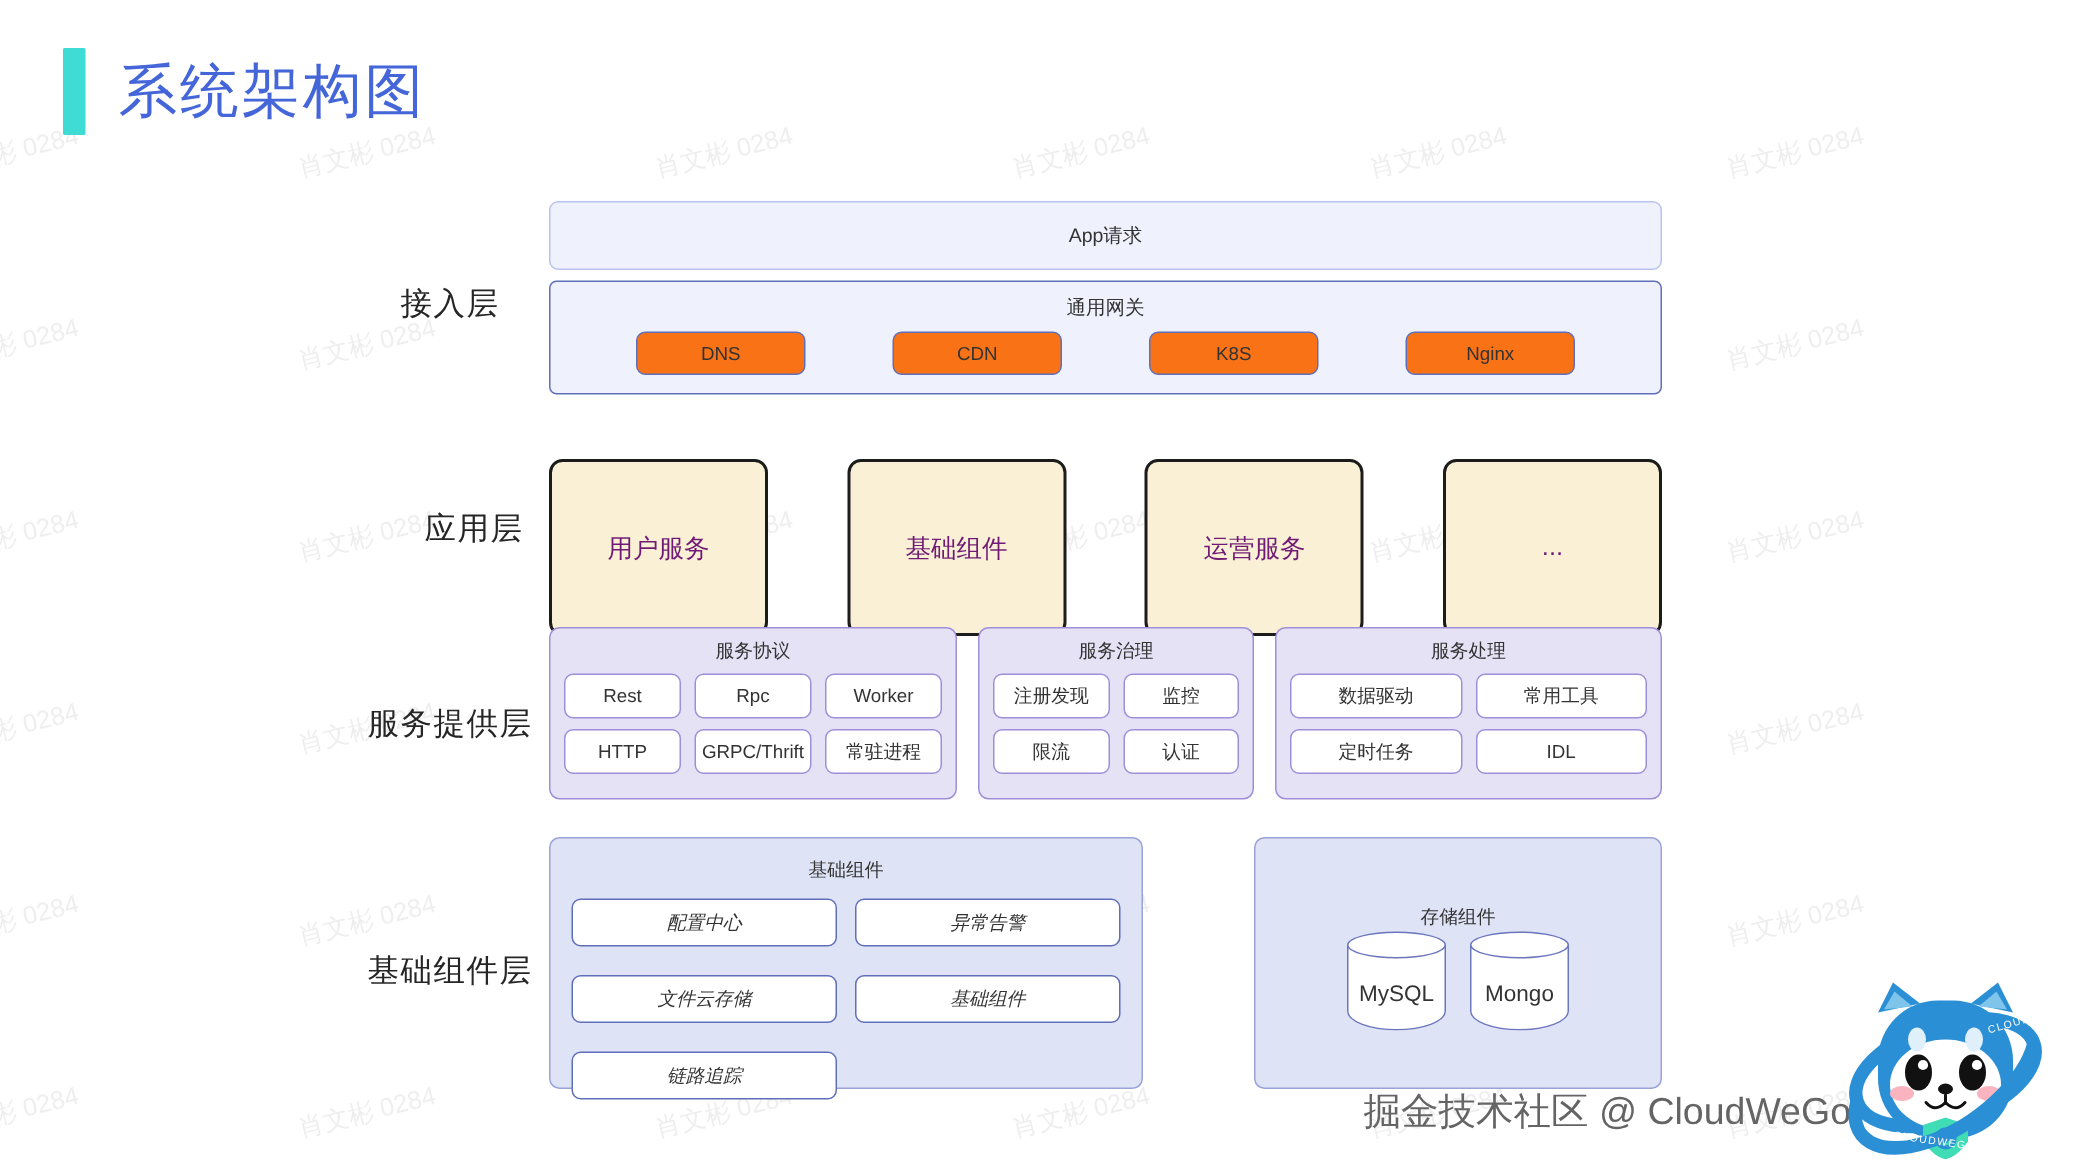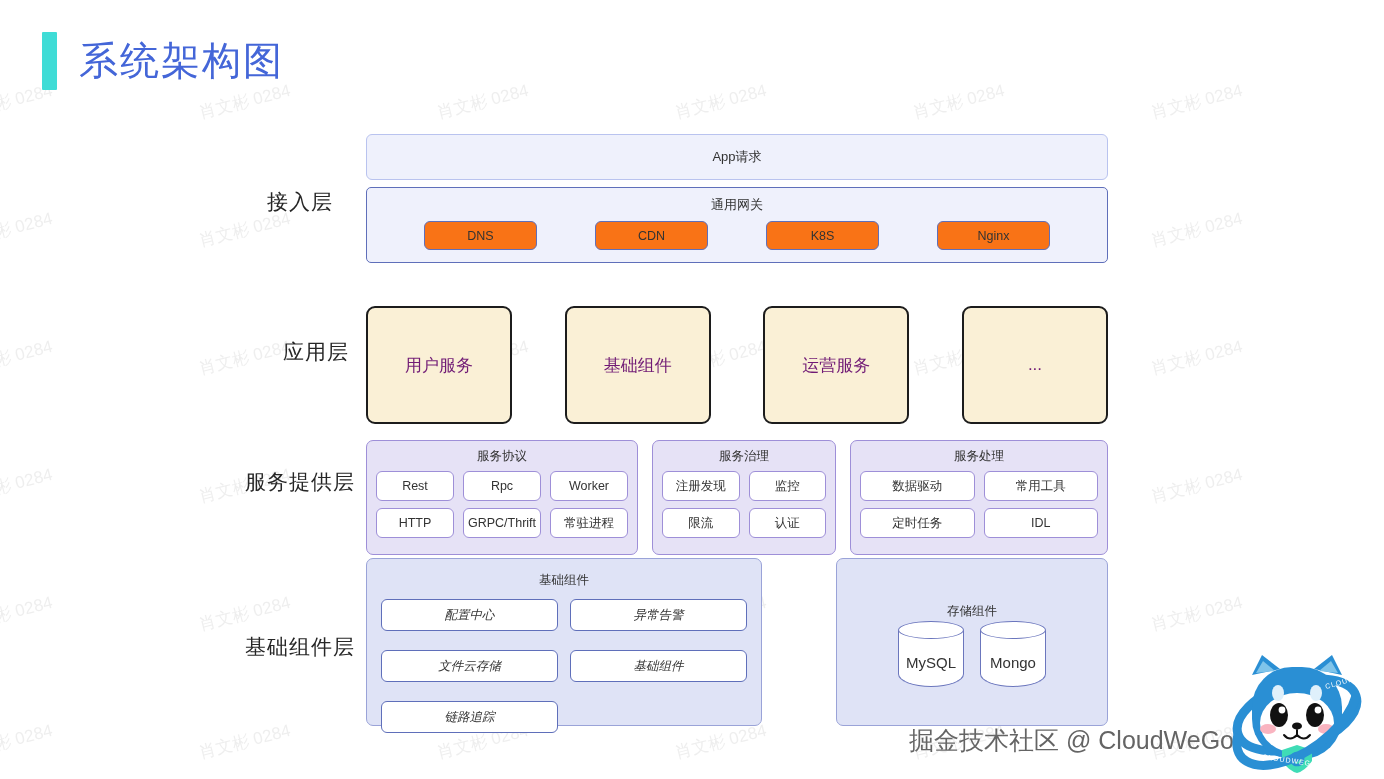--- a/index.html
+++ b/index.html
@@ -157,21 +157,21 @@
     justify-content: center;
     font-size: 17px;
     color: #701a75;
     margin-top: 20px;
   }
 
   
   .svc-layer {
     position: absolute;
     left: 366px;
-    top: 340px;
+    top: 318px;
     width: 624px;
     height: 115px;
     border-radius: 19px;
   }
   .svc-group {
     position: absolute;
     top: 0;
     height: 115px;
     background: #e6e2f6;
     border: 1.6px solid #9e8fd8;

